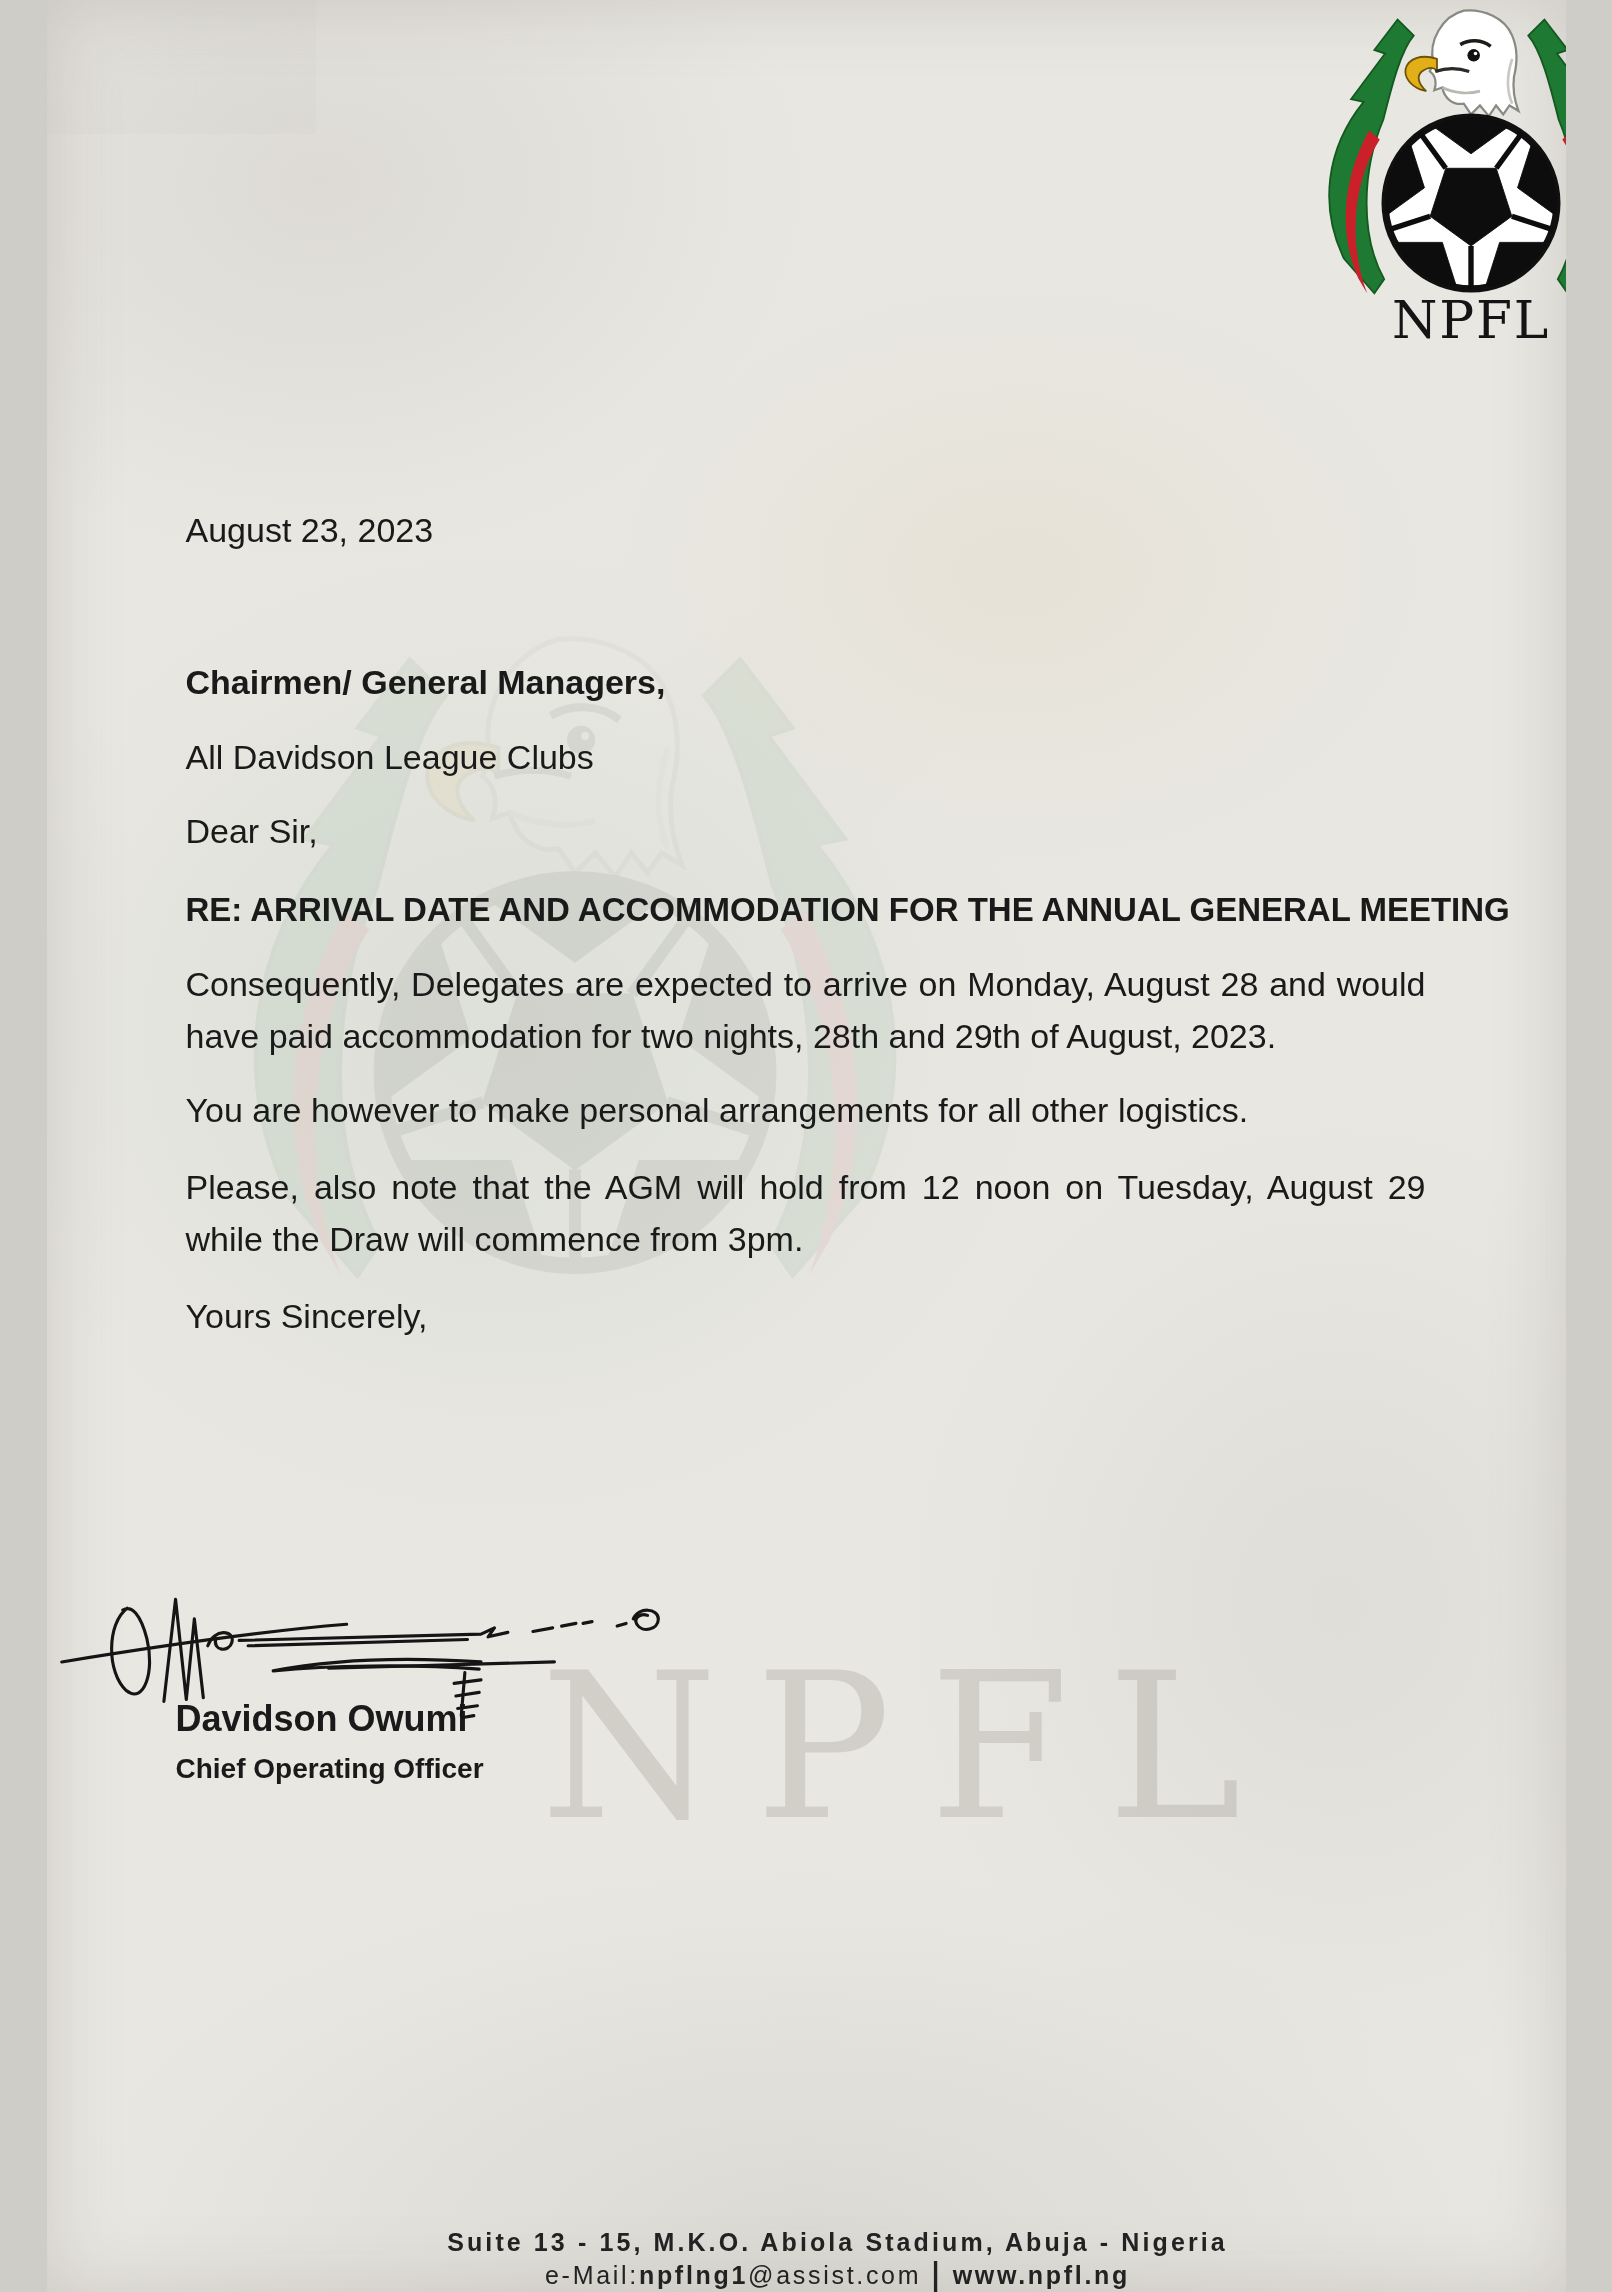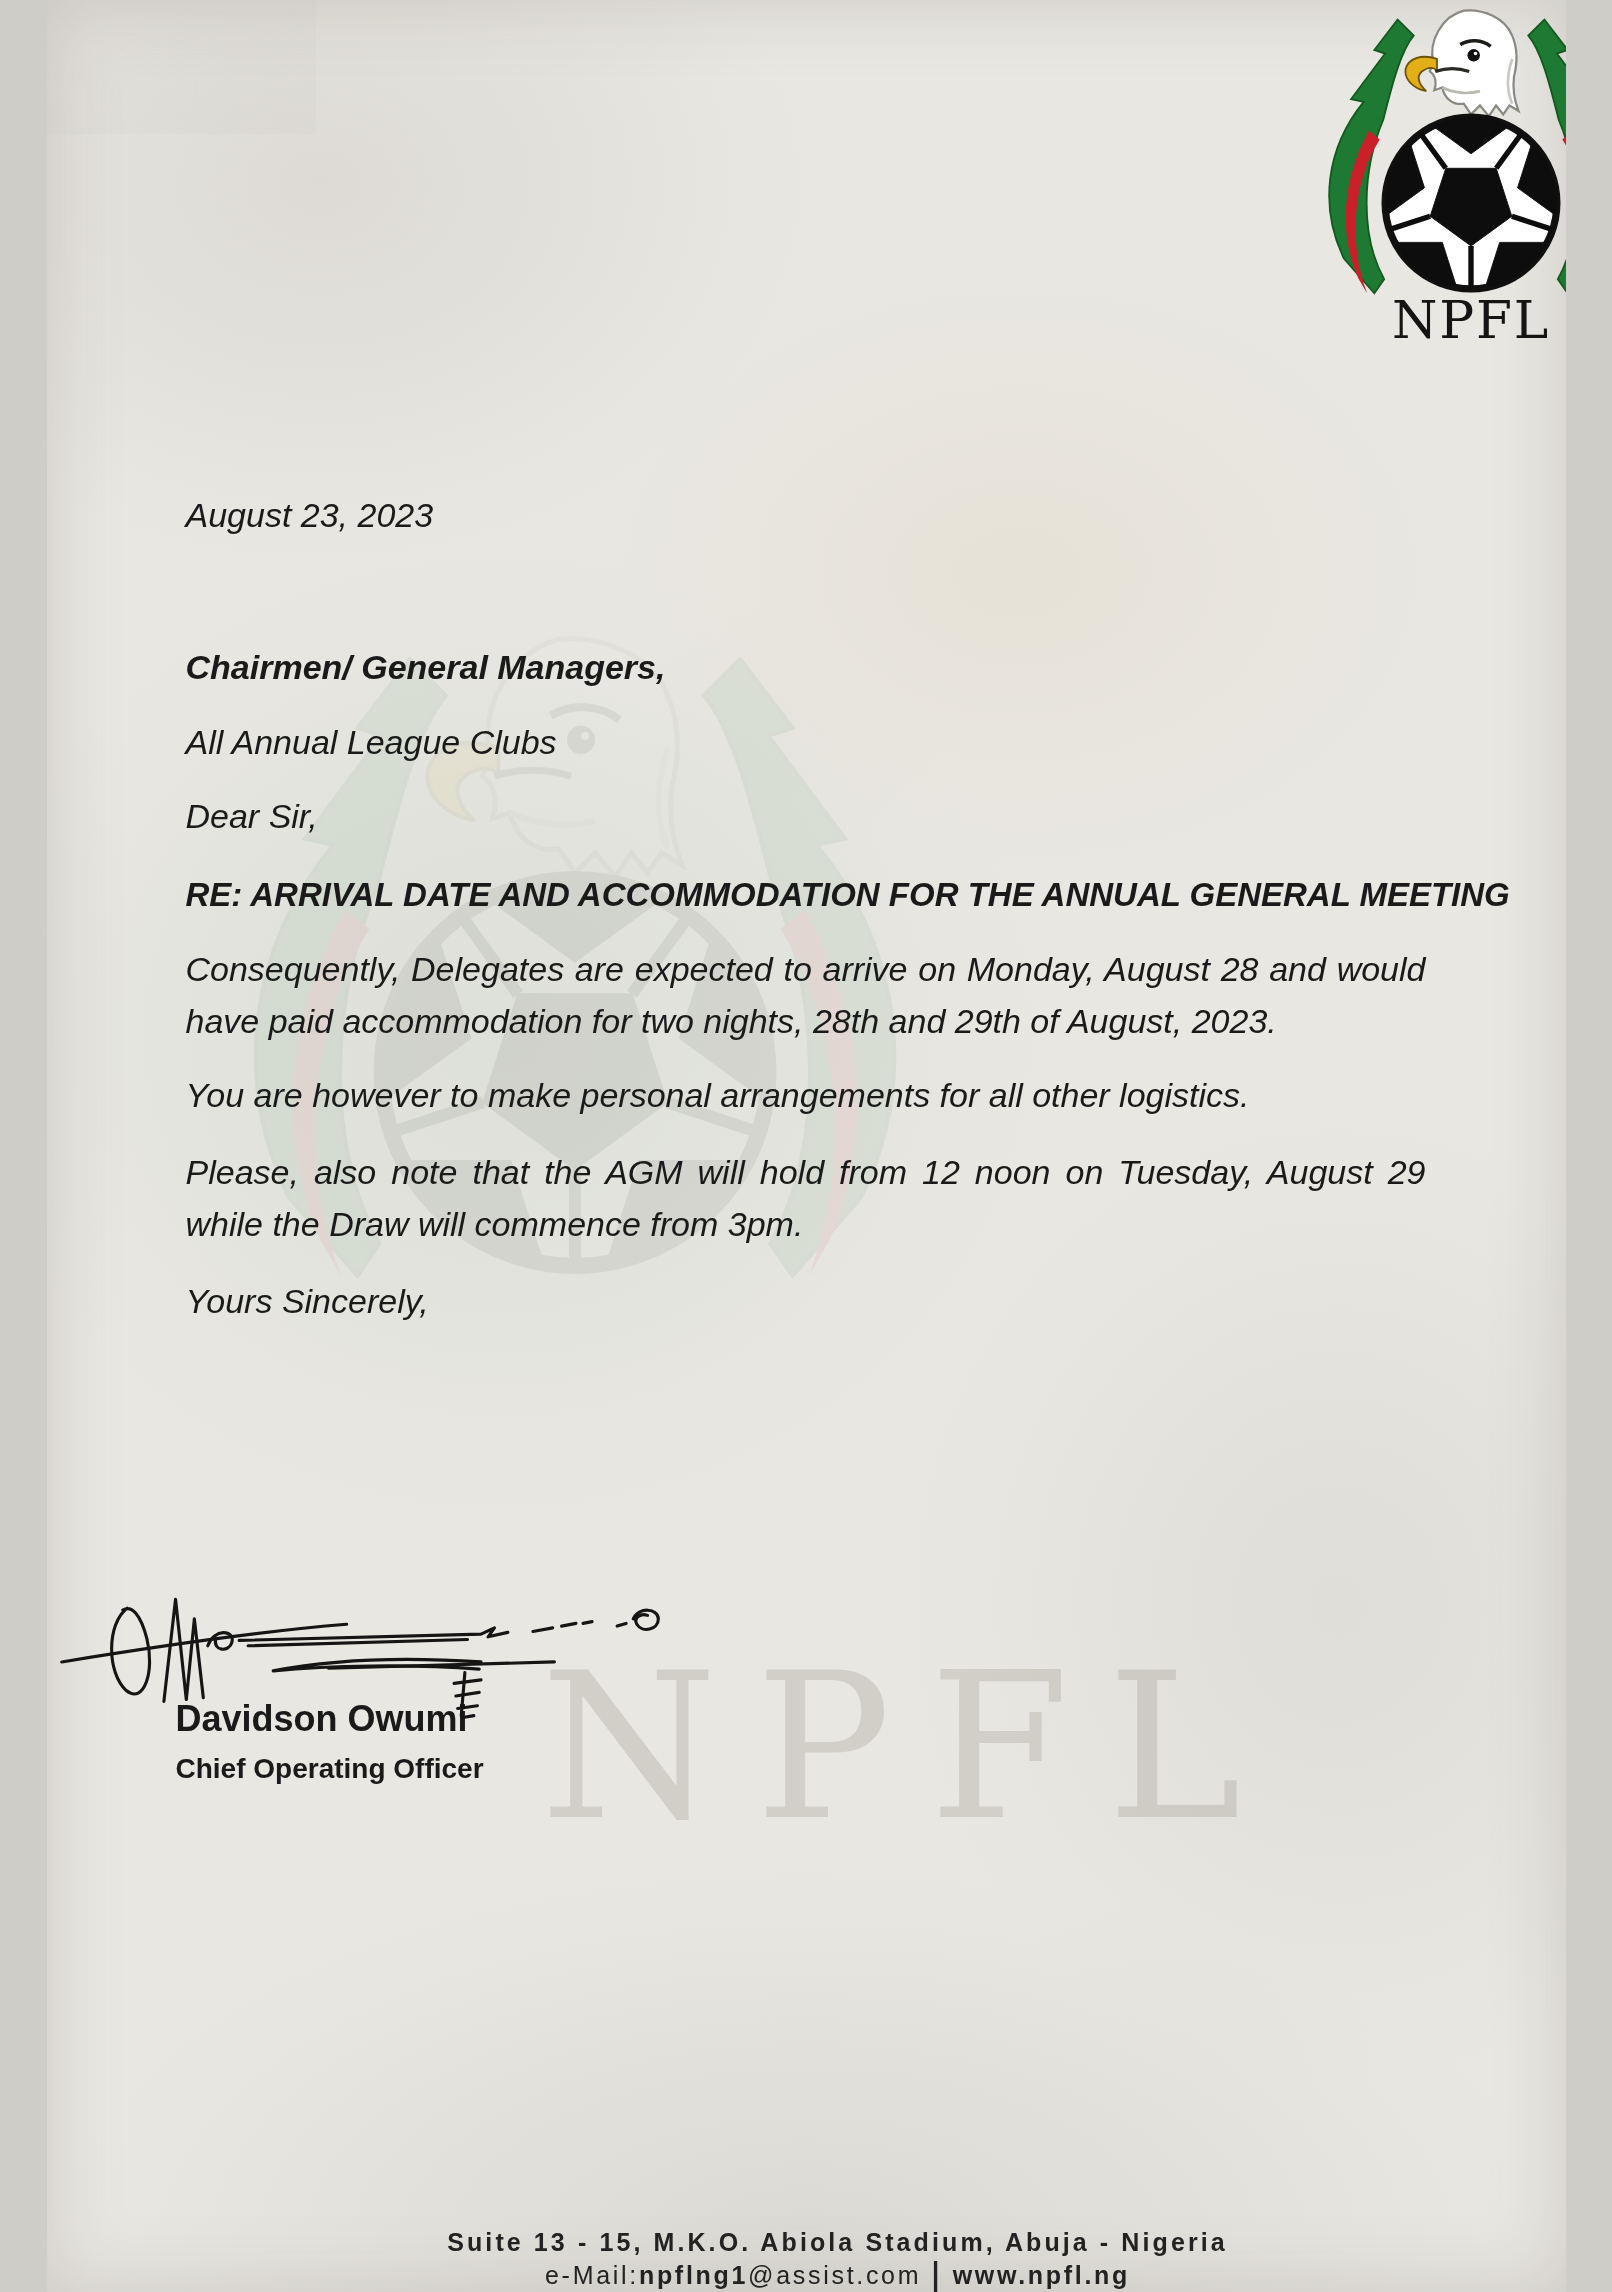--- a/index.html
+++ b/index.html
@@ -29,21 +29,21 @@
   .wm-crest{position:absolute;left:125px;top:627px;width:806px;height:776px;opacity:0.06;z-index:1;pointer-events:none;}
   .wm-crest svg{width:100%;height:100%;}
   .wm-text{
     position:absolute;left:494px;top:1646px;z-index:1;pointer-events:none;
     font-family:"DejaVu Serif", serif;
     font-size:202px;line-height:1;letter-spacing:38px;
     color:#857f72;opacity:0.22;
   }
 
   
-  .content{position:absolute;left:139px;right:140px;top:489px;z-index:10;font-style:italic;}
+  .content{position:absolute;left:139px;right:140px;top:504px;z-index:10;}
   .content p{margin:0;font-size:34px;line-height:52px;}
   .p-date{margin-bottom:100px !important;}
   .p-recipient1{font-weight:bold;margin-bottom:23px !important;}
   .p-recipient2{margin-bottom:22.4px !important;}
   .p-salutation{margin-bottom:27px !important;}
   .p-subject{font-weight:bold;font-size:33px !important;white-space:nowrap;margin-bottom:21.5px !important;}
   .p-body{text-align:justify;margin-bottom:25px !important;}
   .p-body.tight{margin-bottom:22.4px !important;}
   .p-closing{margin-bottom:0 !important;}
 
@@ -122,21 +122,21 @@
     <svg viewBox="0 0 400 385">
         <use href="#crest"></use>
       </svg>
   </div>
 
   <div class="wm-text">NPFL</div>
 
   <main class="content">
     <p class="p-date">August 23, 2023</p>
     <p class="p-recipient1">Chairmen/ General Managers,</p>
-    <p class="p-recipient2">All Annual League Clubs</p>
+    <p class="p-recipient2">All Davidson League Clubs</p>
     <p class="p-salutation">Dear Sir,</p>
     <p class="p-subject">RE: ARRIVAL DATE AND ACCOMMODATION FOR THE ANNUAL GENERAL MEETING</p>
     <p class="p-body tight">Consequently, Delegates are expected to arrive on Monday, August 28 and would have paid accommodation for two nights, 28th and 29th of August, 2023.</p>
     <p class="p-body">You are however to make personal arrangements for all other logistics.</p>
     <p class="p-body">Please, also note that the AGM will hold from 12 noon on Tuesday, August 29 while the Draw will commence from 3pm.</p>
     <p class="p-closing">Yours Sincerely,</p>
   </main>
 
   <svg class="signature" viewBox="0 0 700 165">
     <g fill="none" stroke="#151515" stroke-width="3.5" stroke-linecap="round" stroke-linejoin="round">

